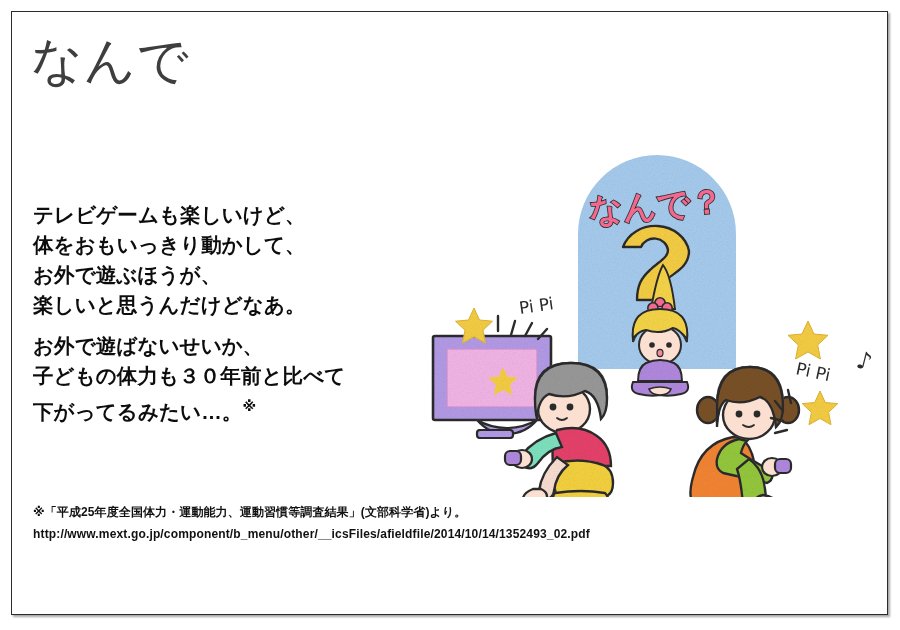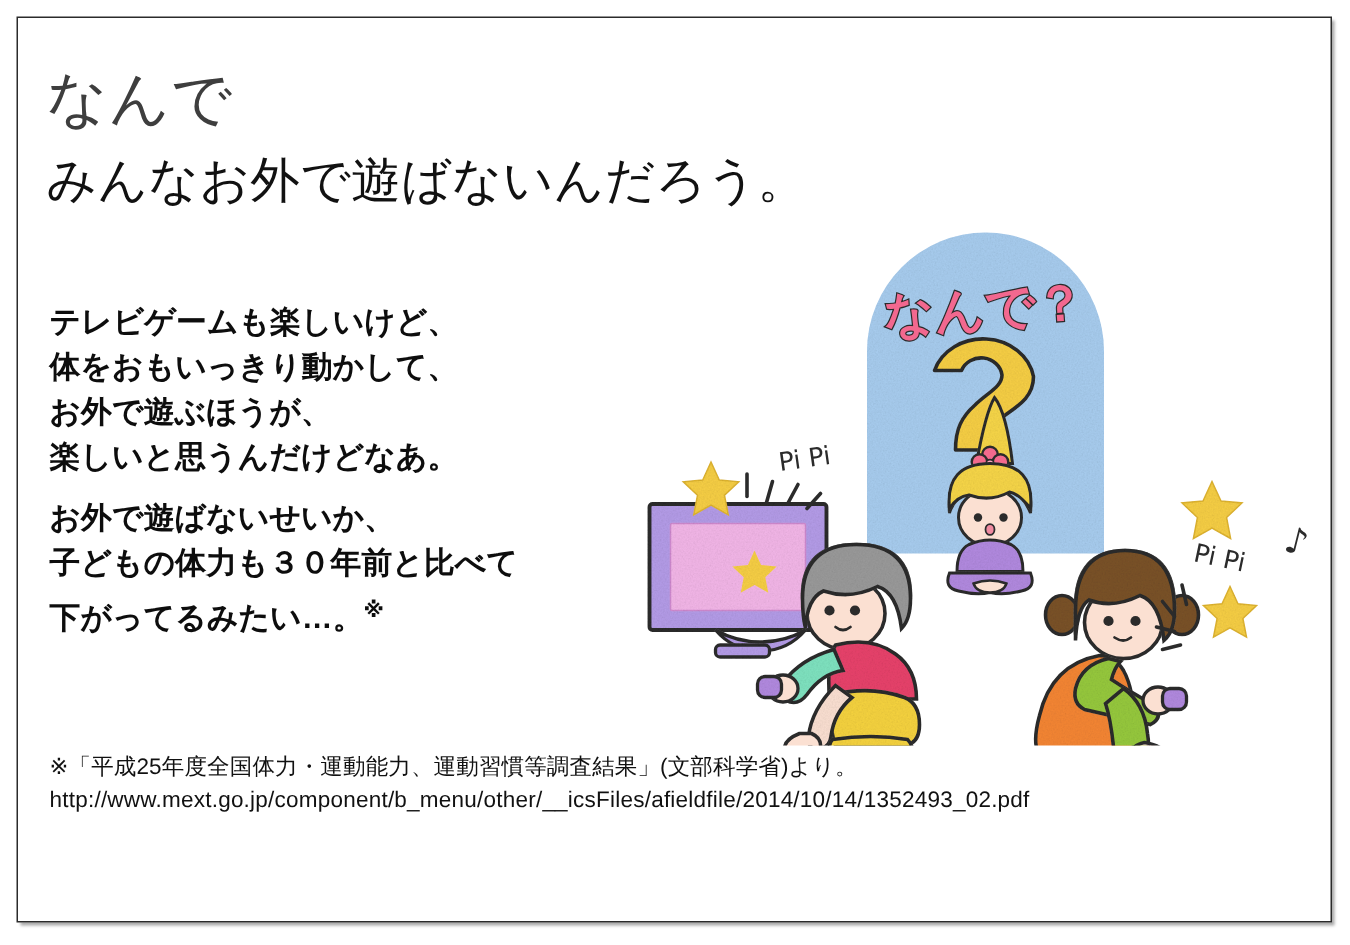--- a/index.html
+++ b/index.html
@@ -27,26 +27,25 @@
     box-shadow: 2px 2px 2px rgba(0,0,0,0.35);
     box-sizing: border-box;
     overflow: hidden;
   }
 
   
   #headline-title {
     position: absolute;
     left: 19px;
     top: 21px;
-    font-size: 40px;
+    font-size: 51px;
     line-height: 1.08;
     color: #3e3e3e;
     letter-spacing: 0.5px;
     white-space: nowrap;
-    margin-top: 12px;
   }
   #headline-sub {
     position: absolute;
     left: 19px;
     top: 90px;
     font-size: 33px;
     line-height: 1.1;
     color: #111111;
     letter-spacing: 0.2px;
     white-space: nowrap;
@@ -65,24 +64,25 @@
   #body-para-1 { top: 188px; }
   #body-para-2 { top: 319px; }
 
   .ref-mark { font-size: 14px; vertical-align: super; }
 
   
   #footnote {
     position: absolute;
     left: 21px;
     top: 489px;
-    font-size: 15px;
+    font-size: 12px;
     line-height: 22px;
     color: #111111;
     white-space: nowrap;
+    font-weight: bold;
   }
   #footnote-source { letter-spacing: 0.1px; }
   #footnote-url { letter-spacing: 0.15px; text-align: center; }
 
   
   #illustration {
     position: absolute;
     left: 415px;
     top: 125px;
     width: 460px;
@@ -90,21 +90,20 @@
   }
   #illustration svg { display: block; }
 </style>
 </head>
 <body>
 
 <div id="page">
 
   <div id="headline-title">なんで</div>
 
-  <div id="headline-sub">みんなお外で遊ばないんだろう。</div>
 
   <div id="body-para-1" class="body-para">テレビゲームも楽しいけど、
 体をおもいっきり動かして、
 お外で遊ぶほうが、
 楽しいと思うんだけどなあ。</div>
 
   <div id="body-para-2" class="body-para"><span>お外で遊ばないせいか、
 子どもの体力も３０年前と比べて
 下がってるみたい…。</span><span class="ref-mark">※</span></div>
 

